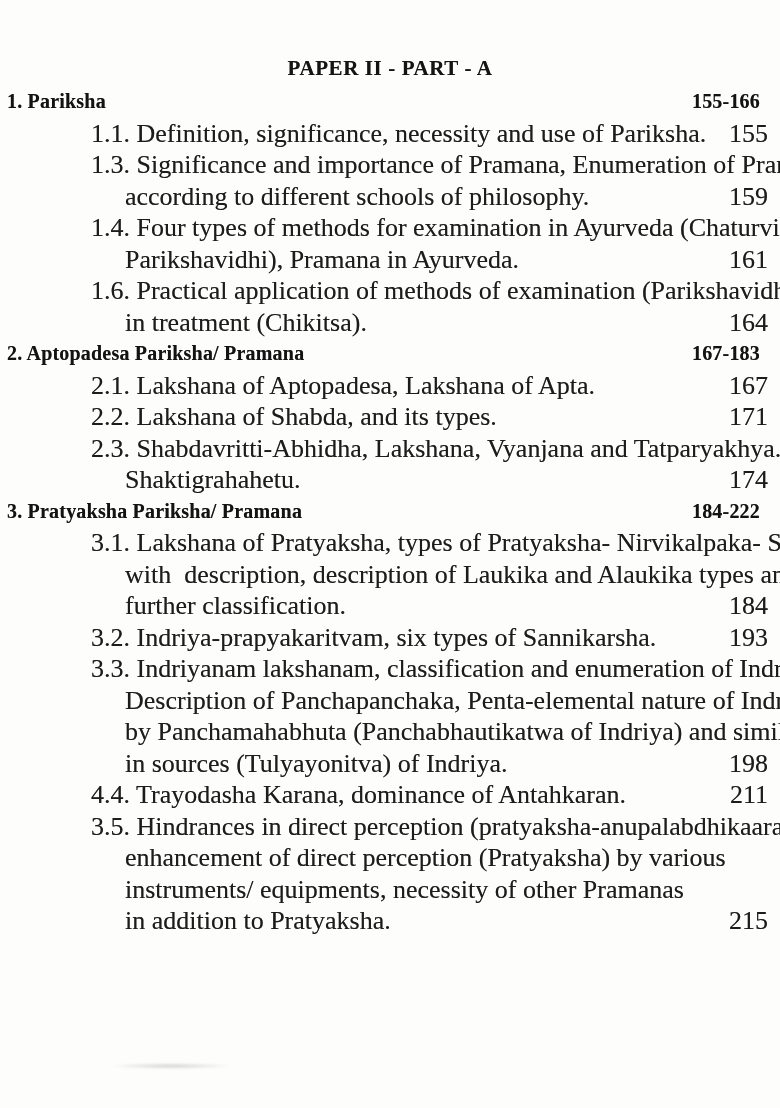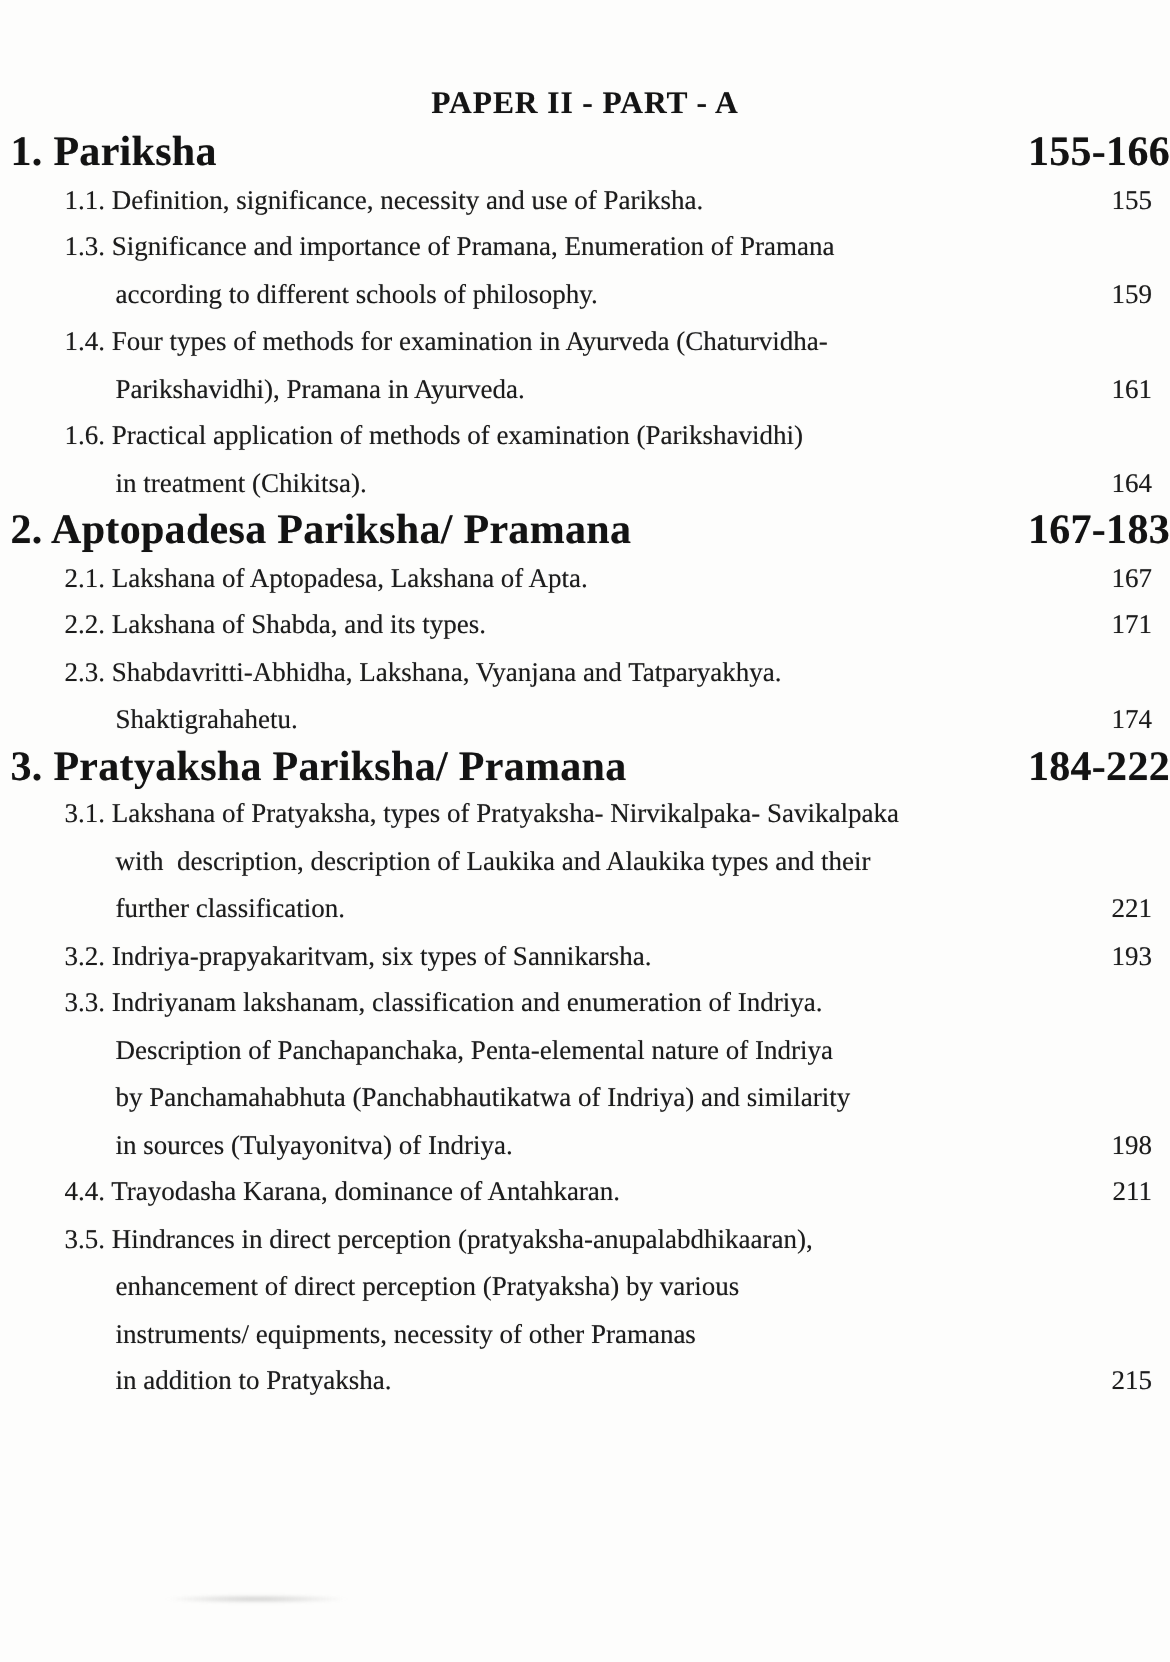--- a/index.html
+++ b/index.html
@@ -26,31 +26,32 @@
     letter-spacing: 0.6px;
     line-height: 26px;
     color: #141414;
   }
   .toc { margin-top: 5px; }
   .sec-head {
     display: flex;
     justify-content: space-between;
     align-items: baseline;
     font-weight: bold;
-    font-size: 28px;
+    font-size: 20px;
     line-height: 31.5px;
     padding-left: 7px;
-    padding-right: 0;
+    padding-right: 20px;
     color: #131313;
     letter-spacing: 0.2px;
   }
   .entry {
     position: relative;
-    font-size: 18px;
+    font-size: 26px;
     line-height: 31.5px;
+    margin-left: 48px;
   }
   .entry-text {
     white-space: pre;
     padding-left: 77px;
     text-indent: -34px;
   }
   .pg {
     position: absolute;
     right: 12px;
     bottom: 0;
@@ -134,21 +135,21 @@
   <section>
     <div class="sec-head">
       <span class="sec-title">3. Pratyaksha Pariksha/ Pramana</span>
       <span class="sec-pages">184-222</span>
     </div>
     <div class="items">
   <div class="entry">
     <div class="entry-text">3.1. Lakshana of Pratyaksha, types of Pratyaksha- Nirvikalpaka- Savikalpaka
 with  description, description of Laukika and Alaukika types and their
 further classification.</div>
-    <div class="pg">221</div>
+    <div class="pg">184</div>
   </div>
 
   <div class="entry">
     <div class="entry-text">3.2. Indriya-prapyakaritvam, six types of Sannikarsha.</div>
     <div class="pg">193</div>
   </div>
 
   <div class="entry">
     <div class="entry-text">3.3. Indriyanam lakshanam, classification and enumeration of Indriya.
 Description of Panchapanchaka, Penta-elemental nature of Indriya

